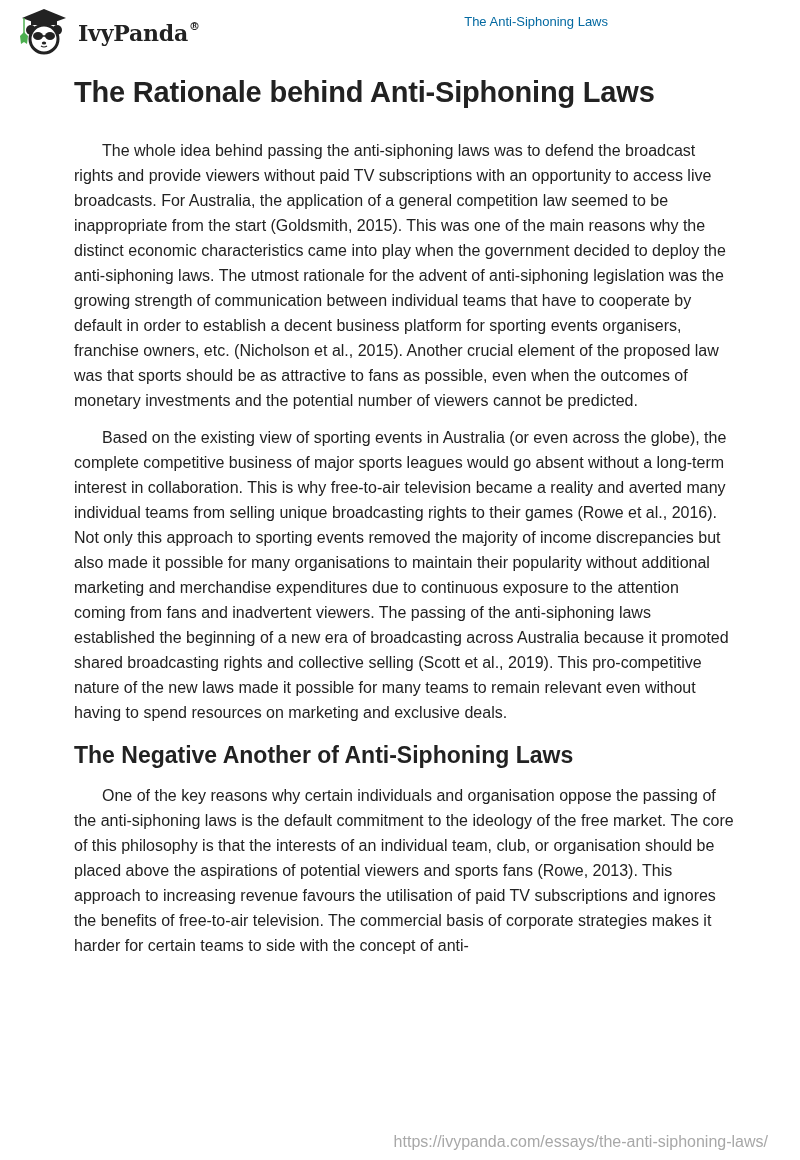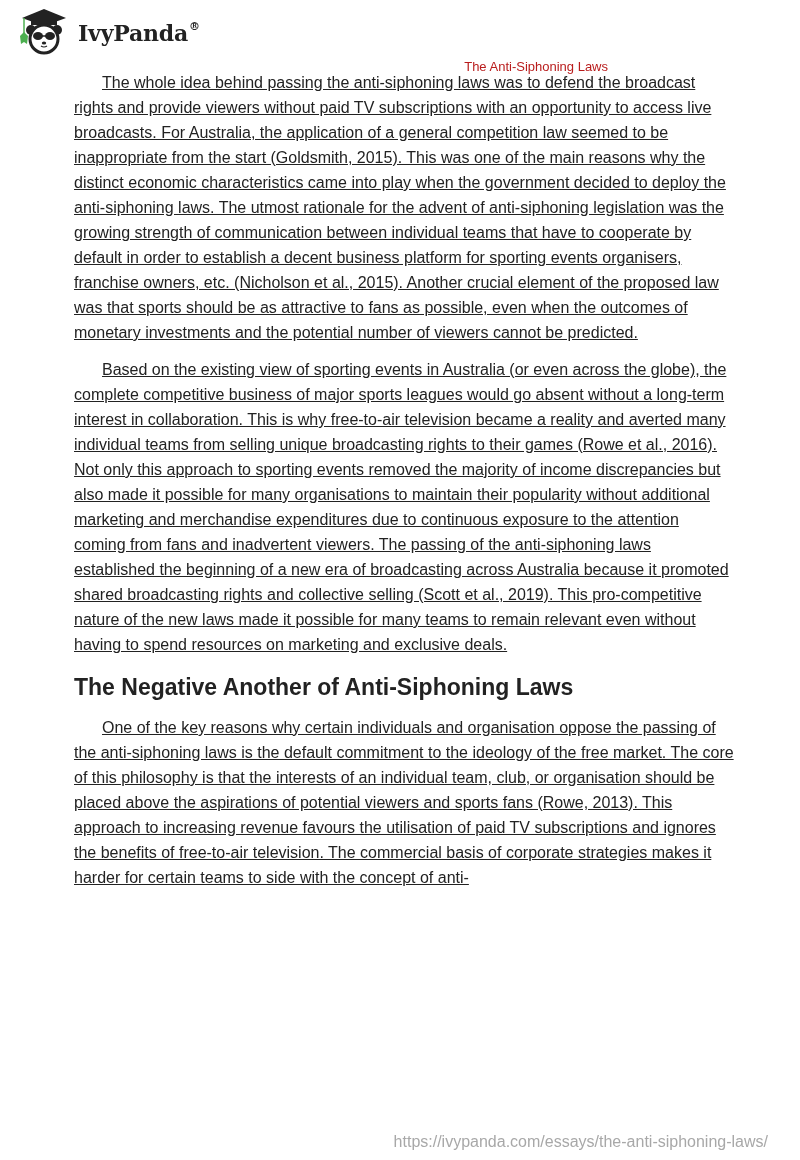--- a/index.html
+++ b/index.html
@@ -48,22 +48,21 @@
       vertical-align: super;
       position: relative;
       top: -3px;
       margin-left: 1px;
     }
     .doc-title {
       position: absolute;
       right: 32px;
       top: 14px;
       font-size: 13px;
-      color: #b91c1c;
-      margin-top: 45px;
+      color: #0369a1;
     }
     .content {
       position: absolute;
       left: 74px;
       top: 70px;
       width: 660px;
     }
     h1 {
       font-size: 29px;
       font-weight: bold;
@@ -82,21 +81,20 @@
       color: #222222;
       margin: 0 0 10px 0;
       line-height: 36px;
     }
     p {
       font-size: 16px;
       line-height: 25px;
       margin: 0 0 12px 0;
       text-indent: 28px;
       color: #222222;
-      text-decoration: underline;
     }
     .footer-url {
       position: absolute;
       right: 32px;
       top: 1133px;
       font-size: 16px;
       color: #a8a8a8;
     }
   </style>
 </head>
@@ -123,20 +121,21 @@
 
       <ellipse cx="30" cy="37" rx="2.2" ry="1.5" fill="#222222"></ellipse>
       <path d="M27,40 Q30,42 33,40" stroke="#222222" stroke-width="1.2" fill="none"></path>
     </svg>
     <span class="logo-text"><span>IvyPanda</span><span class="logo-reg">®</span></span>
   </div>
   <div class="doc-title">The Anti-Siphoning Laws</div>
 </div>
 
 <div class="content">
+  <h1>The Rationale behind Anti-Siphoning Laws</h1>
   <p>The whole idea behind passing the anti-siphoning laws was to defend the broadcast rights and provide viewers without paid TV subscriptions with an opportunity to access live broadcasts. For Australia, the application of a general competition law seemed to be inappropriate from the start (Goldsmith, 2015). This was one of the main reasons why the distinct economic characteristics came into play when the government decided to deploy the anti-siphoning laws. The utmost rationale for the advent of anti-siphoning legislation was the growing strength of communication between individual teams that have to cooperate by default in order to establish a decent business platform for sporting events organisers, franchise owners, etc. (Nicholson et al., 2015). Another crucial element of the proposed law was that sports should be as attractive to fans as possible, even when the outcomes of monetary investments and the potential number of viewers cannot be predicted.</p>
   <p>Based on the existing view of sporting events in Australia (or even across the globe), the complete competitive business of major sports leagues would go absent without a long-term interest in collaboration. This is why free-to-air television became a reality and averted many individual teams from selling unique broadcasting rights to their games (Rowe et al., 2016). Not only this approach to sporting events removed the majority of income discrepancies but also made it possible for many organisations to maintain their popularity without additional marketing and merchandise expenditures due to continuous exposure to the attention coming from fans and inadvertent viewers. The passing of the anti-siphoning laws established the beginning of a new era of broadcasting across Australia because it promoted shared broadcasting rights and collective selling (Scott et al., 2019). This pro-competitive nature of the new laws made it possible for many teams to remain relevant even without having to spend resources on marketing and exclusive deals.</p>
 
   <h2>The Negative Another of Anti-Siphoning Laws</h2>
   <p>One of the key reasons why certain individuals and organisation oppose the passing of the anti-siphoning laws is the default commitment to the ideology of the free market. The core of this philosophy is that the interests of an individual team, club, or organisation should be placed above the aspirations of potential viewers and sports fans (Rowe, 2013). This approach to increasing revenue favours the utilisation of paid TV subscriptions and ignores the benefits of free-to-air television. The commercial basis of corporate strategies makes it harder for certain teams to side with the concept of anti-</p>
 </div>
 
 <div class="footer-url">https://ivypanda.com/essays/the-anti-siphoning-laws/</div>
 
 </body></html>

